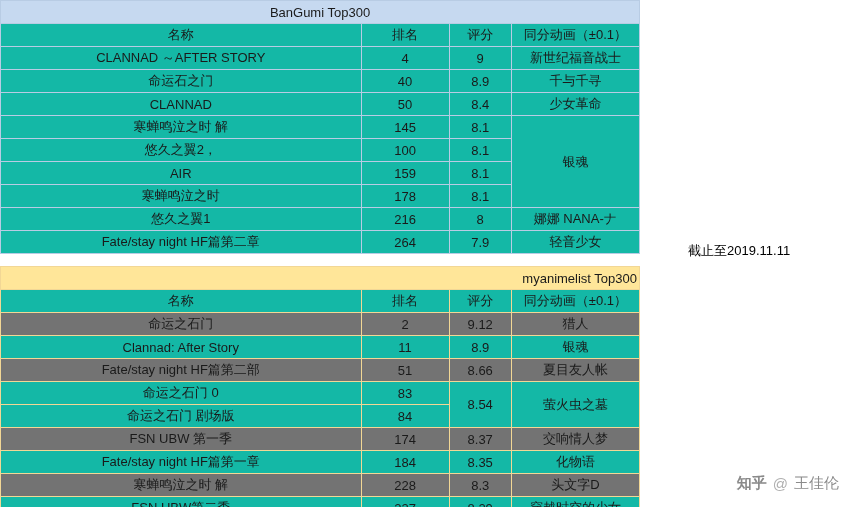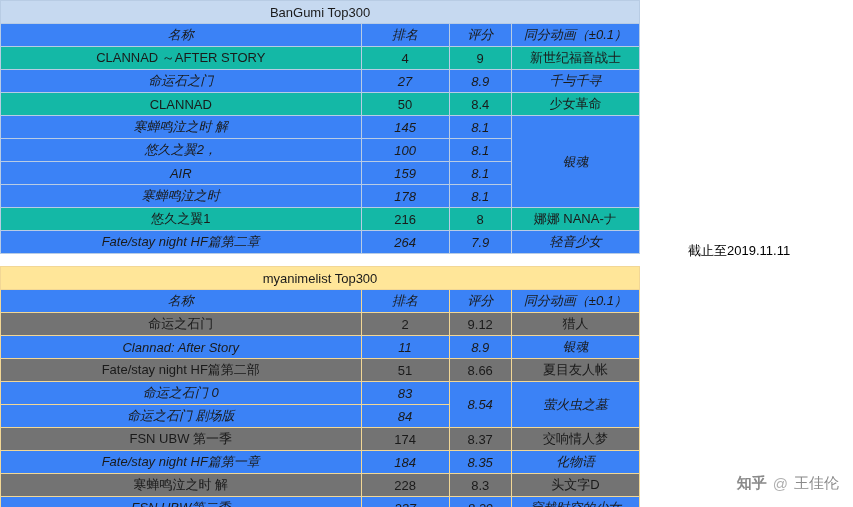--- a/index.html
+++ b/index.html
@@ -33,23 +33,23 @@
     height: 22px;
     padding: 0 2px;
     overflow: hidden;
     white-space: nowrap;
   }
   .t1 td { border-color: #b8cce4; }
   .t2 td { border-color: #f2d795; }
 
   .title-bg { background: #c6d9f0; font-size: 13px; }
   .row-blue { background: #14b8a6; }
-  .row-white { background: #3b82f6; font-style: italic; }
-
-  .title-bg2 { background: #ffe699; font-size: 13px; }
+  .row-white { background: #14b8a6; }
+
+  .title-bg2 { background: #ffe699; font-size: 13px; text-align: right; }
   .row-yellow { background: #737373; }
 
   .col-name { width: 360px; }
   .col-rank { width: 88px; }
   .col-score { width: 62px; }
   .col-same { width: 128px; }
 
   .gap {
     height: 12px;
     background: #ffffff;
@@ -120,21 +120,21 @@
         <td class="row-white">同分动画（±0.1）</td>
       </tr>
       <tr>
         <td class="row-blue">CLANNAD ～AFTER STORY</td>
         <td class="row-blue">4</td>
         <td class="row-blue">9</td>
         <td class="row-blue">新世纪福音战士</td>
       </tr>
       <tr>
         <td class="row-white">命运石之门</td>
-        <td class="row-white">27</td>
+        <td class="row-white">40</td>
         <td class="row-white">8.9</td>
         <td class="row-white">千与千寻</td>
       </tr>
       <tr>
         <td class="row-blue">CLANNAD</td>
         <td class="row-blue">50</td>
         <td class="row-blue">8.4</td>
         <td class="row-blue">少女革命</td>
       </tr>
       <tr>

